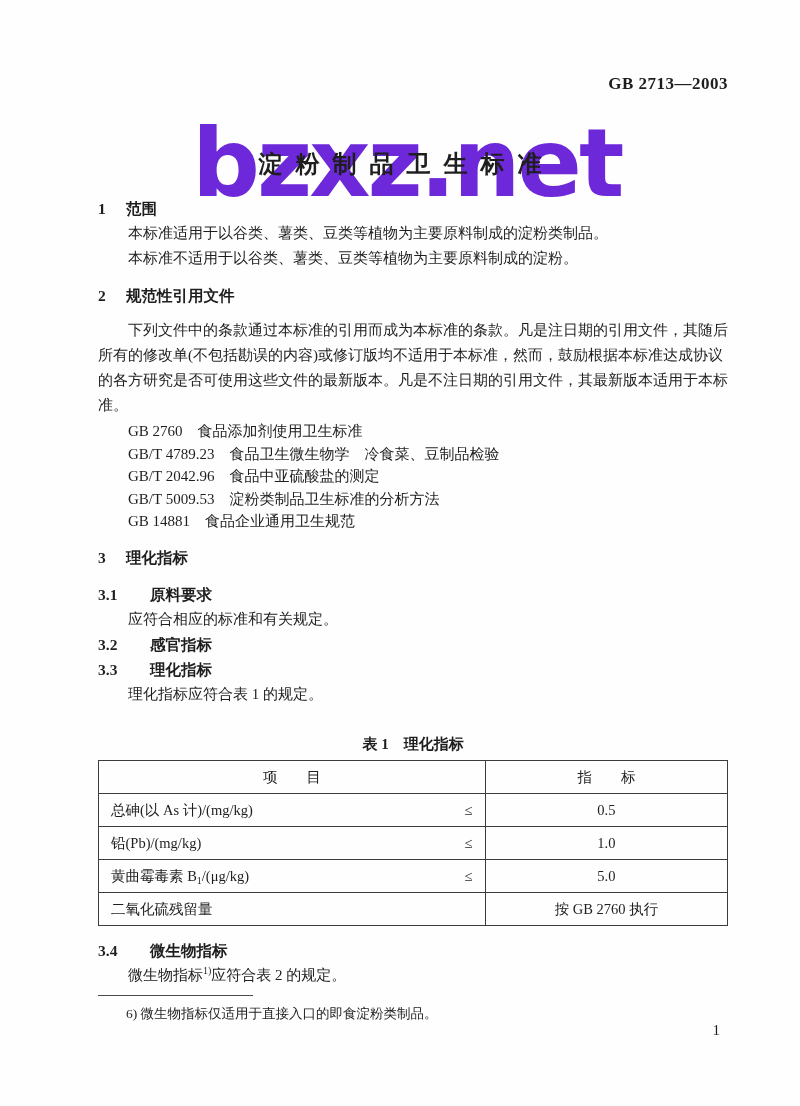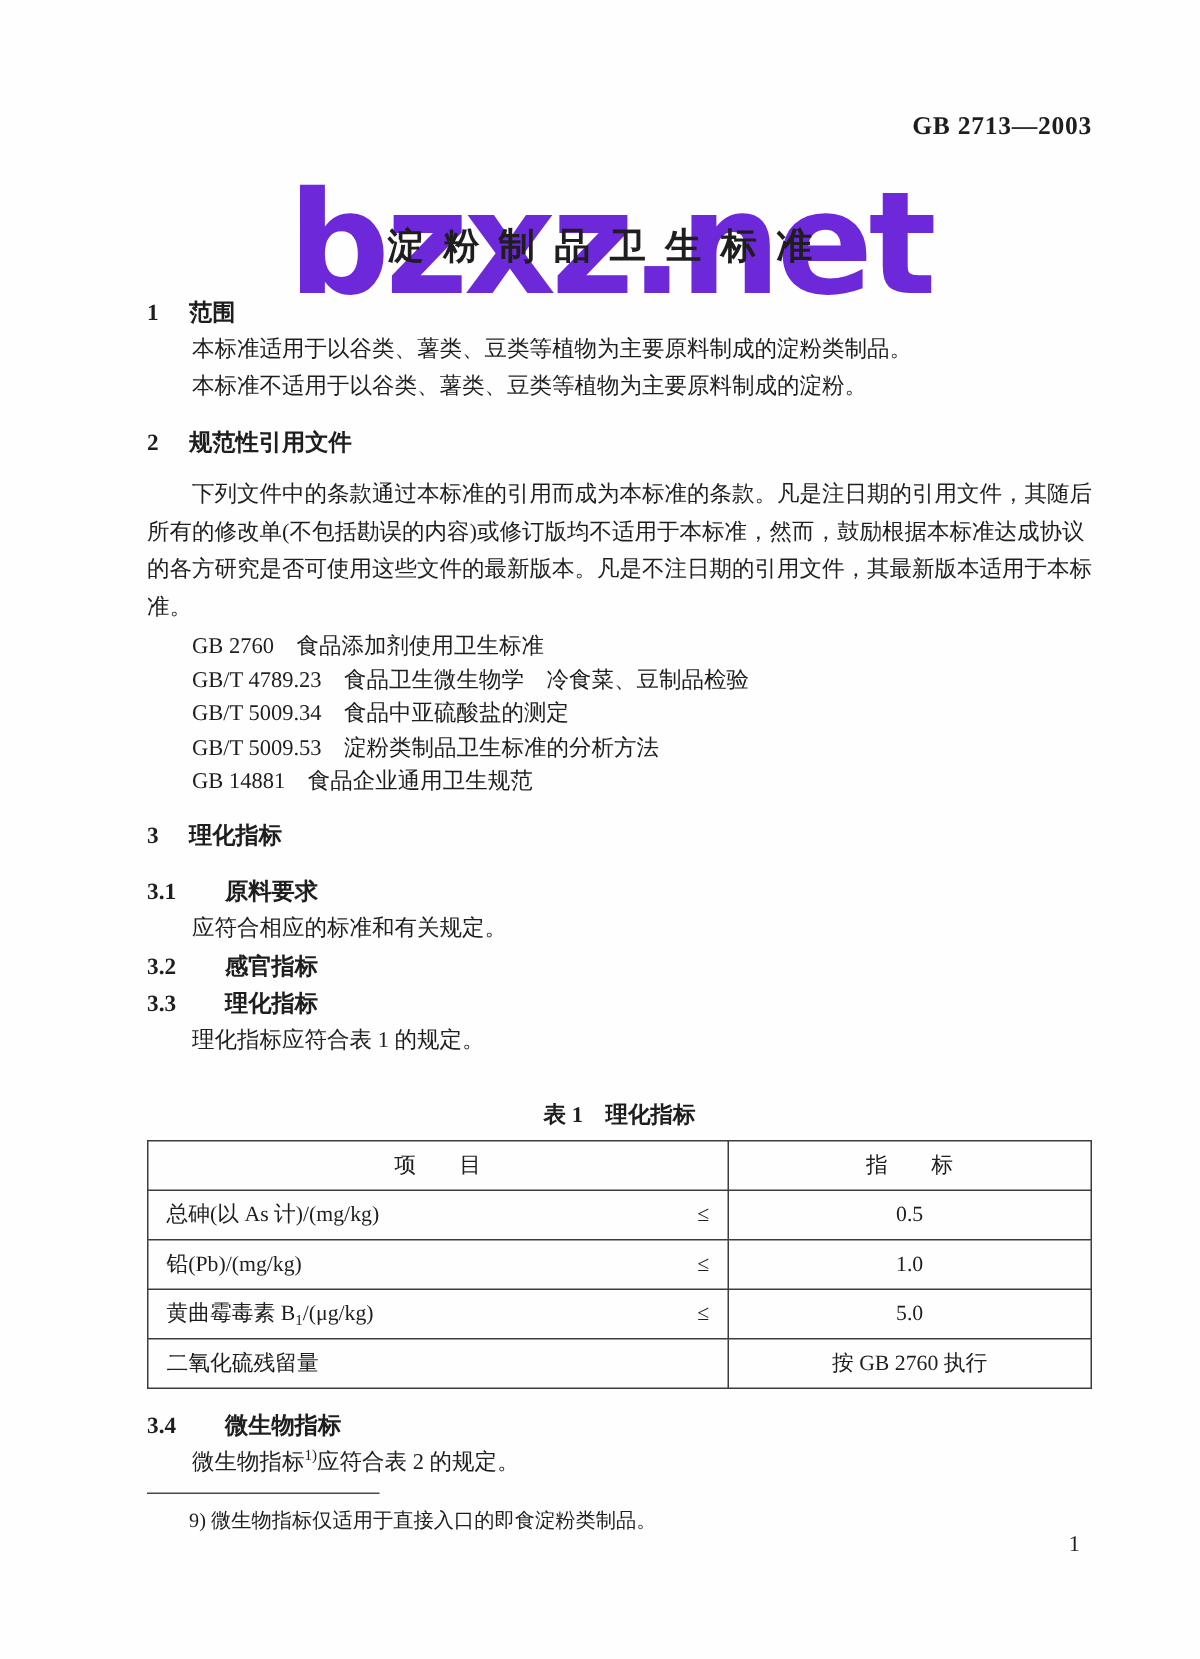--- a/index.html
+++ b/index.html
@@ -88,21 +88,21 @@
 
     <h2 class="sec-heading"><span class="sec-num">1</span><span>范围</span></h2>
     <p class="para">本标准适用于以谷类、薯类、豆类等植物为主要原料制成的淀粉类制品。</p>
     <p class="para">本标准不适用于以谷类、薯类、豆类等植物为主要原料制成的淀粉。</p>
 
     <h2 class="sec-heading mt-sec"><span class="sec-num">2</span><span>规范性引用文件</span></h2>
     <p class="para mt-para">下列文件中的条款通过本标准的引用而成为本标准的条款。凡是注日期的引用文件，其随后所有的修改单(不包括勘误的内容)或修订版均不适用于本标准，然而，鼓励根据本标准达成协议的各方研究是否可使用这些文件的最新版本。凡是不注日期的引用文件，其最新版本适用于本标准。</p>
     <ul class="refs">
       <li>GB 2760　食品添加剂使用卫生标准</li>
       <li>GB/T 4789.23　食品卫生微生物学　冷食菜、豆制品检验</li>
-      <li>GB/T 5009.34　食品中亚硫酸盐的测定</li>
+      <li>GB/T 2042.96　食品中亚硫酸盐的测定</li>
       <li>GB/T 5009.53　淀粉类制品卫生标准的分析方法</li>
       <li>GB 14881　食品企业通用卫生规范</li>
     </ul>
 
     <h2 class="sec-heading mt-sec"><span class="sec-num">3</span><span>理化指标</span></h2>
 
     <h2 class="sec-heading sub mt-sec"><span class="sec-num">3.1</span><span>原料要求</span></h2>
     <p class="para">应符合相应的标准和有关规定。</p>
 
     <h2 class="sec-heading sub"><span class="sec-num">3.2</span><span>感官指标</span></h2>
@@ -162,18 +162,18 @@
       </tbody>
     </table>
 
     <h2 class="sec-heading sub mt-sec"><span class="sec-num">3.4</span><span>微生物指标</span></h2>
     <p class="para"><span>微生物指标</span><sup class="small">1)</sup><span>应符合表 2 的规定。</span></p>
 
   </div>
 
   <div class="footnote">
     <div class="footnote-rule"></div>
-    <p class="footnote-text">9) 微生物指标仅适用于直接入口的即食淀粉类制品。</p>
+    <p class="footnote-text">6) 微生物指标仅适用于直接入口的即食淀粉类制品。</p>
   </div>
 
   <div class="page-number">1</div>
 
 </div>
 
 </body></html>

